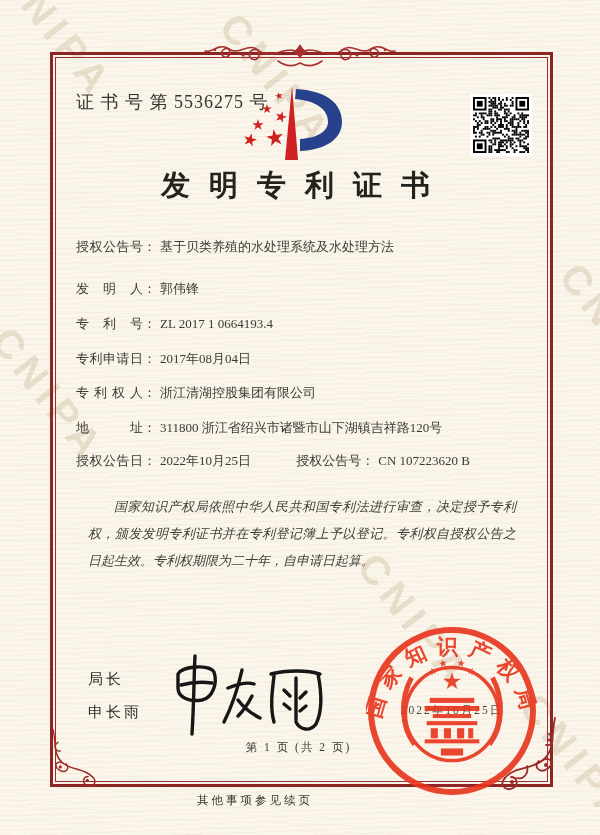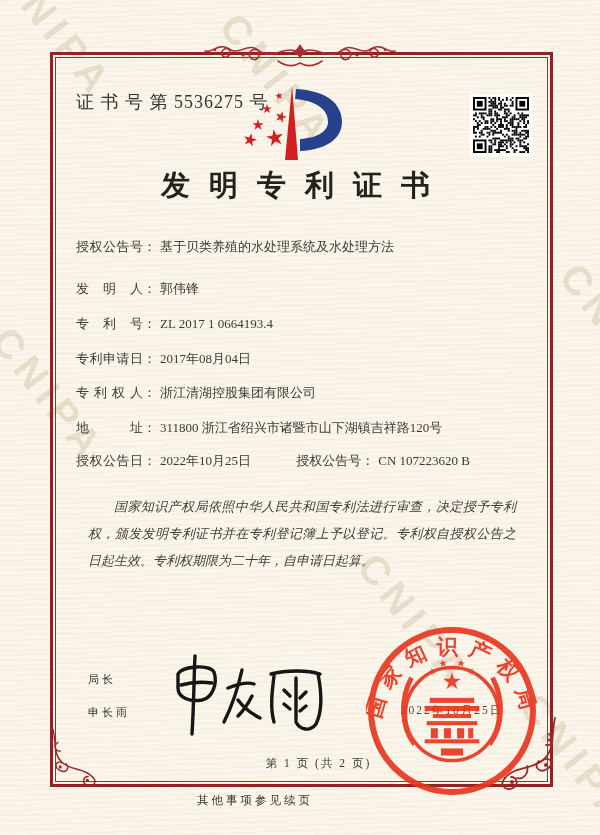--- a/index.html
+++ b/index.html
@@ -27,26 +27,26 @@
     text-align:center; font-size:29px; font-weight:bold; letter-spacing:19px; padding-left:13px;
     box-sizing:border-box; color:#23231e;}
   .fields{position:absolute; z-index:3; left:76px; top:238px; width:452px; font-size:13px;}
   .frow{position:absolute; left:0; white-space:nowrap;}
   .f-label{display:inline-block; width:67px; text-align:justify; text-align-last:justify; vertical-align:top;}
   .f-colon{display:inline-block; margin-right:4px;}
   .grant2{margin-left:42px;}
   .paras{position:absolute; z-index:3; left:76px; top:481px; width:452px;
     font-size:13px; line-height:27px; text-align:justify; font-style:italic; color:#3e3e35;}
   .paras p{margin:12px; text-indent:2em;}
-  .officer{position:absolute; z-index:3; left:88px; top:663px; font-size:11px; letter-spacing:3px; line-height:33px; color:#2e2e28;}
+  .officer{position:absolute; z-index:3; left:88px; top:663px; font-size:15px; letter-spacing:3px; line-height:33px; color:#2e2e28;}
   .sig{position:absolute; z-index:3; left:168px; top:648px;}
   .seal-date{position:absolute; z-index:3; left:376px; top:703px; width:152px;
     font-size:11.5px; letter-spacing:2px; color:#4c463c; text-align:center;}
   .seal{position:absolute; z-index:4; left:366px; top:625px; opacity:0.9;}
-  .pageinfo{position:absolute; z-index:3; left:50px; top:756px; width:497px; text-align:center; font-size:11.5px; letter-spacing:2px;margin-left:20px;}
+  .pageinfo{position:absolute; z-index:3; left:50px; top:740px; width:497px; text-align:center; font-size:11.5px; letter-spacing:2px;}
   .footnote{position:absolute; z-index:3; left:0; top:793px; width:510px; text-align:center; font-size:11.5px; letter-spacing:3px; color:#38382f;}
   .orn{position:absolute; z-index:4;}
   .orn-top{left:203px; top:36px;}
   .orn-br{left:499px; top:716px;}
   .orn-bl{left:46px; top:728px; transform:scaleX(-1);}
 </style>
 </head>
 <body>
 
 <div class="page">

